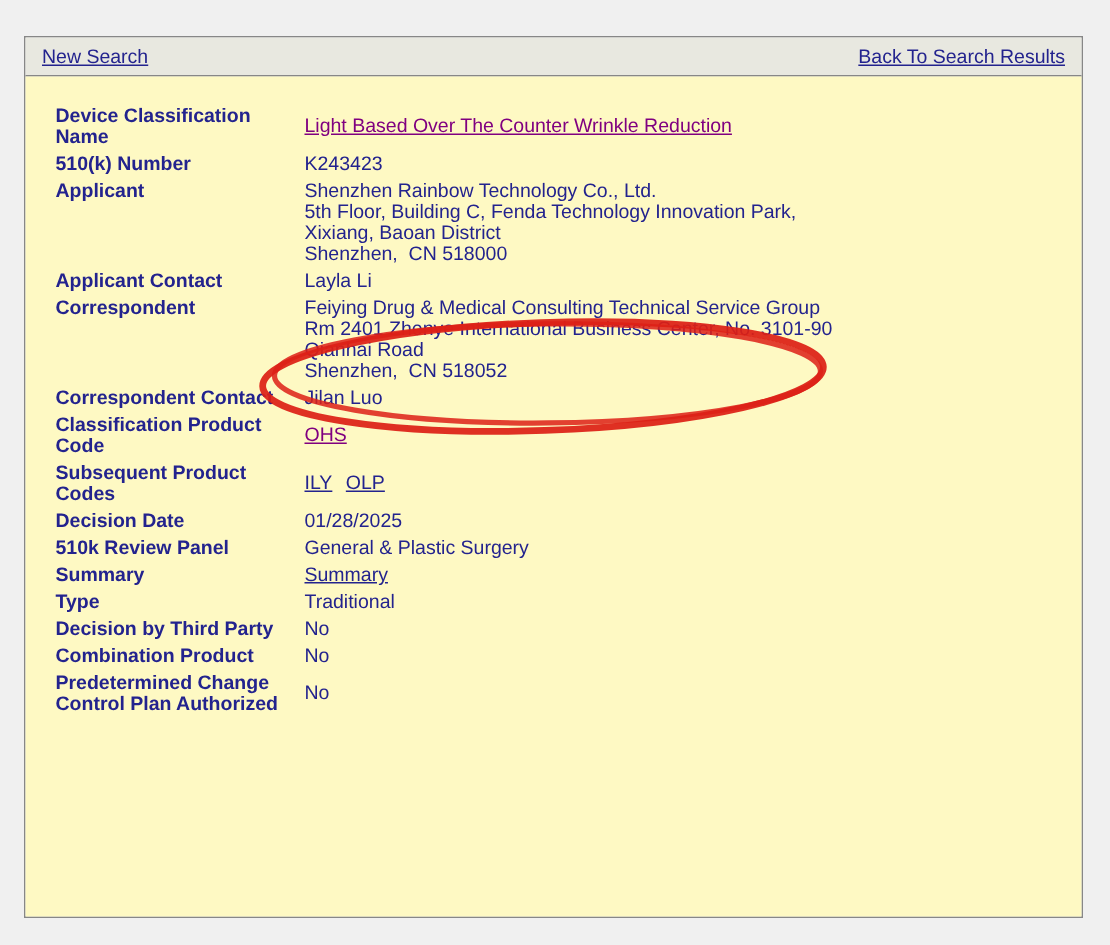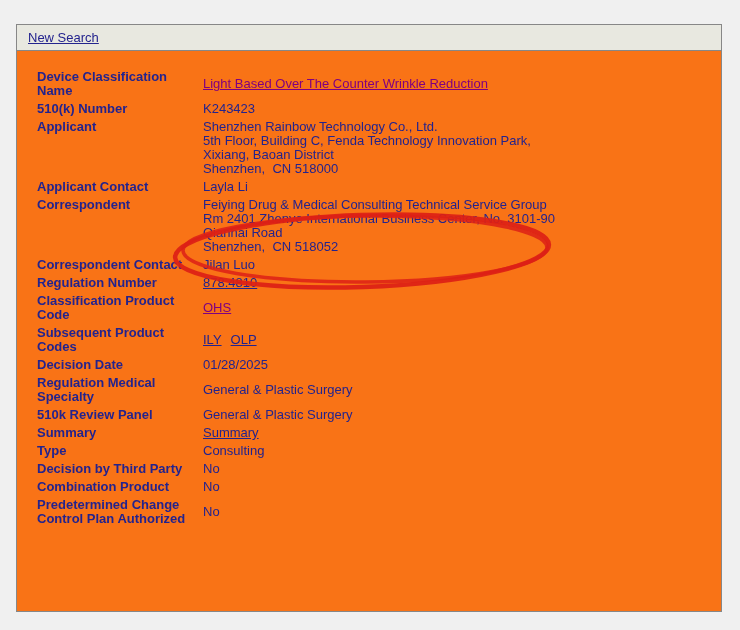--- a/index.html
+++ b/index.html
@@ -18,21 +18,21 @@
     background:#e8e8e0;
     border-bottom:1px solid #878787;
     height:25px;
     display:flex; justify-content:space-between; align-items:center;
     padding:0 11px;
   }
   .topbar a {
     color:#23238E; font-size:13px; text-decoration:underline; cursor:pointer;
   }
   .panel {
-    background:#f97316;
+    background:#fef9c3;
     padding:17px 14px 16px 20px;
     height:527px;
     overflow:hidden;
   }
   table.record { border-collapse:collapse; }
   table.record th {
     width:160px; min-width:160px; max-width:160px;
     text-align:left; vertical-align:top;
     font-size:13px; line-height:14px; font-weight:bold;
     color:#23238E; padding:2px 6px 2px 0;
@@ -53,20 +53,21 @@
     pointer-events:none;
   }
 </style>
 </head>
 <body>
 
 <div class="page">
   <div class="container">
     <div class="topbar">
       <a href="#">New Search</a>
+      <a href="#">Back To Search Results</a>
     </div>
     <div class="panel">
       <table class="record">
         <tbody id="rows">
             <tr>
               <th>Device Classification Name</th>
               <td><a href="#" class="visited">Light Based Over The Counter Wrinkle Reduction</a></td>
             </tr>
             <tr>
               <th>510(k) Number</th>
@@ -88,50 +89,42 @@
               <td><span class="val">Feiying Drug &amp; Medical Consulting Technical Service Group
 Rm 2401 Zhenye International Business Center, No. 3101-90
 Qianhai Road
 Shenzhen,&nbsp; CN 518052</span></td>
             </tr>
             <tr>
               <th>Correspondent Contact</th>
               <td><span class="val">Jilan Luo</span></td>
             </tr>
             <tr>
-              <th>Regulation Number</th>
-              <td><a href="#">878.4810</a></td>
-            </tr>
-            <tr>
               <th>Classification Product Code</th>
               <td><a href="#" class="visited">OHS</a></td>
             </tr>
             <tr>
               <th>Subsequent Product Codes</th>
               <td><a href="#">ILY</a><a href="#">OLP</a></td>
             </tr>
             <tr>
               <th>Decision Date</th>
               <td><span class="val">01/28/2025</span></td>
             </tr>
             <tr>
-              <th>Regulation Medical Specialty</th>
-              <td><span class="val">General &amp; Plastic Surgery</span></td>
-            </tr>
-            <tr>
               <th>510k Review Panel</th>
               <td><span class="val">General &amp; Plastic Surgery</span></td>
             </tr>
             <tr>
               <th>Summary</th>
               <td><a href="#">Summary</a></td>
             </tr>
             <tr>
               <th>Type</th>
-              <td><span class="val">Consulting</span></td>
+              <td><span class="val">Traditional</span></td>
             </tr>
             <tr>
               <th>Decision by Third Party</th>
               <td><span class="val">No</span></td>
             </tr>
             <tr>
               <th>Combination Product</th>
               <td><span class="val">No</span></td>
             </tr>
             <tr>

